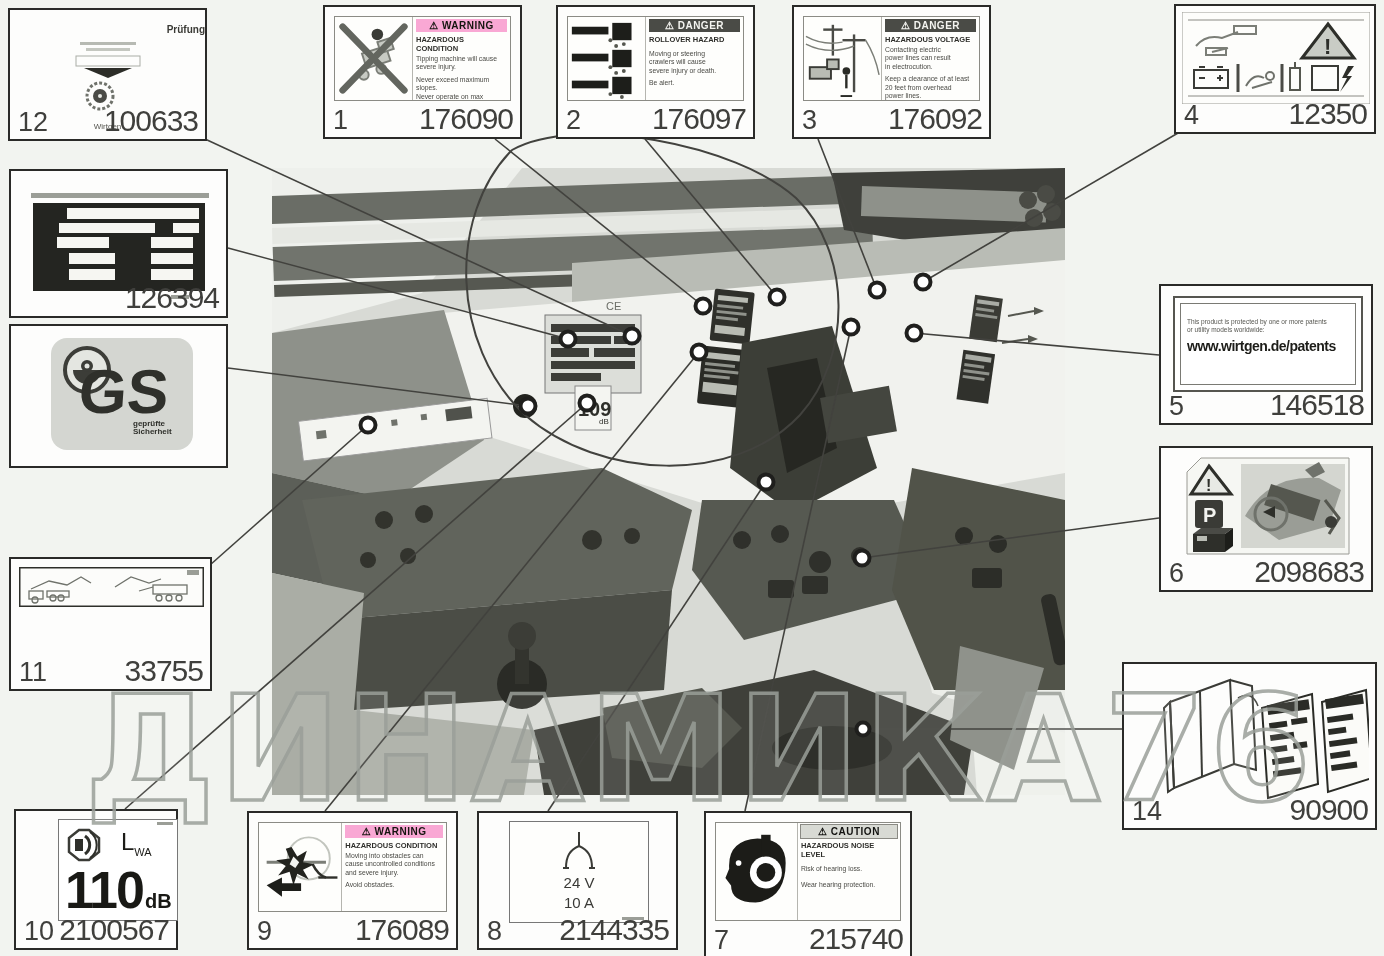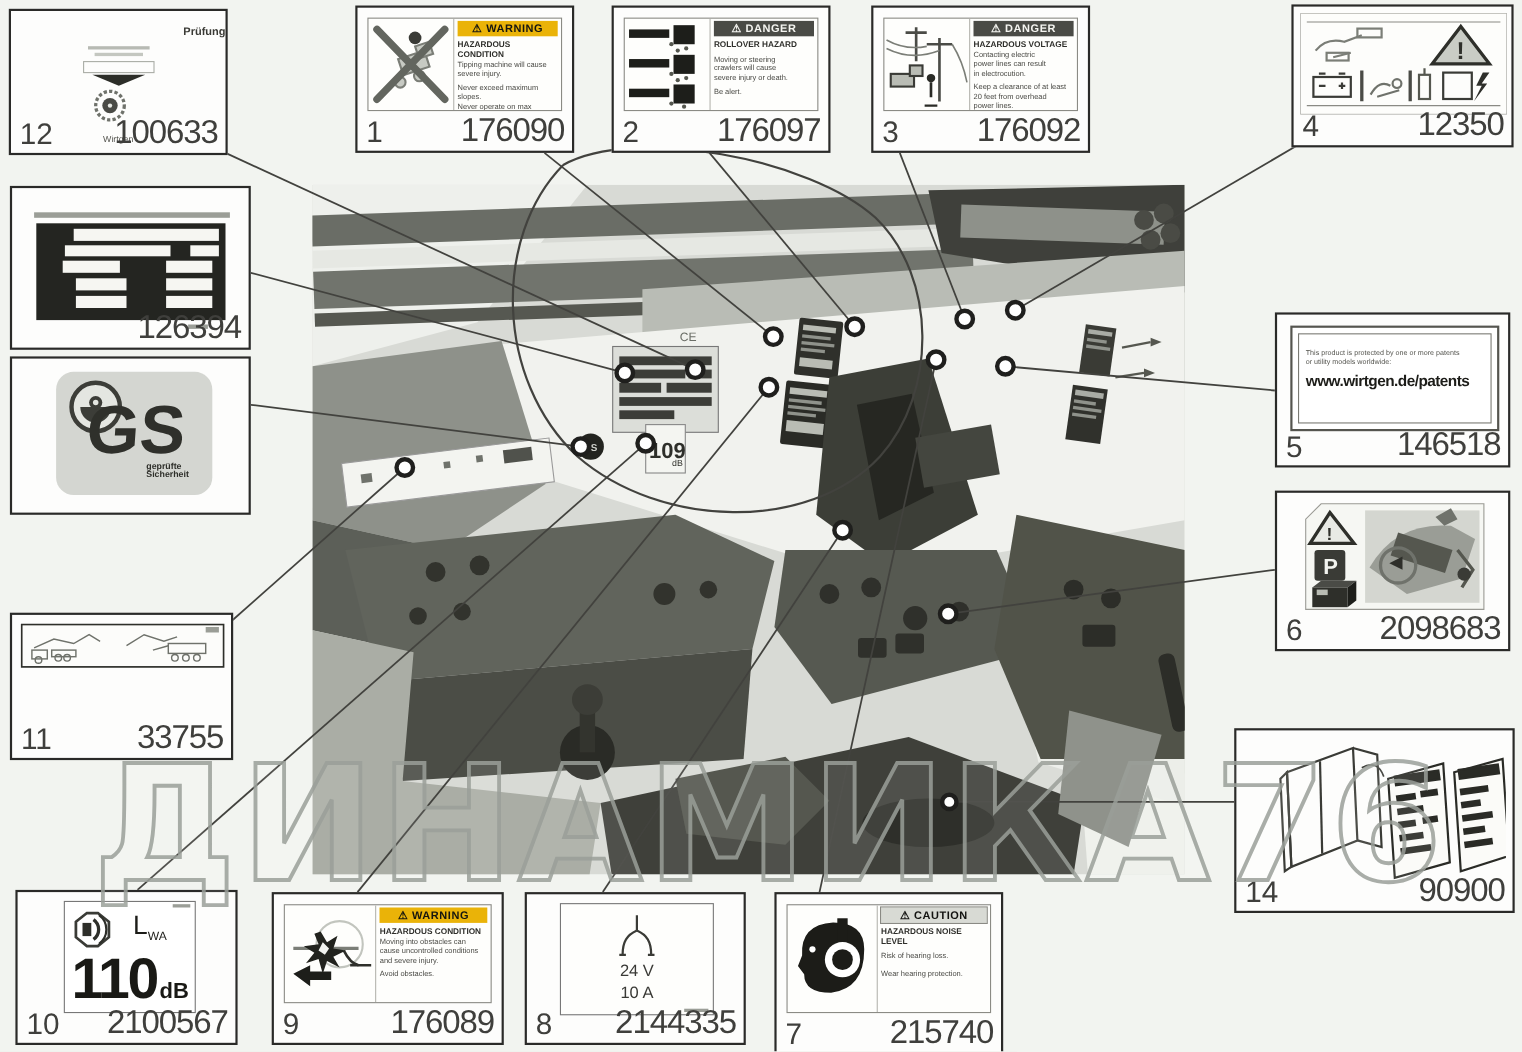--- a/index.html
+++ b/index.html
@@ -11,21 +11,21 @@
   .cbox{position:absolute;background:#fdfdfc;border:2px solid #2a2a28;box-sizing:border-box;}
   .cbox .num{position:absolute;left:8px;bottom:1px;font-size:27px;color:#3f3f3c;}
   .cbox .part{position:absolute;right:7px;bottom:1px;font-size:30px;color:#3f3f3c;letter-spacing:-1px;}
   
   .minilabel{position:absolute;left:9px;top:9px;right:9px;bottom:36px;border:1px solid #8b8b85;
              background:#fefefc;display:flex;overflow:hidden;}
   .ml-picto{width:44%;position:relative;}
   .ml-picto svg{width:100%;height:100%;}
   .ml-text{flex:1;padding:2px 3px;border-left:1px solid #b5b5af;}
   .ml-head{font-weight:bold;font-size:10px;text-align:center;padding:1px 0;letter-spacing:.5px;}
-  .head-warning{background:#eab308;color:#15150f;}
+  .head-warning{background:#f9a8d4;color:#15150f;}
   .head-danger{background:#4a4b46;color:#f4f4f0;}
   .head-caution{background:#d8dad4;color:#121210;outline:1px solid #8a8a84;}
   .ml-sub{font-weight:bold;font-size:7.5px;color:#2e2e2a;margin:3px 0 2px;}
   .ml-line{font-size:6.8px;color:#4a4a45;line-height:1.25;}
   .ml-gap{height:4px;}
   
   .art{position:absolute;pointer-events:none;}
   .plate-black{position:absolute;background:#242521;}
   .slot{position:absolute;background:#f6f6f2;}
   .tinybar{position:absolute;background:#9b9e97;}
@@ -46,21 +46,21 @@
   .pruef-title{position:absolute;top:14px;width:100%;text-align:right;font-size:10px;font-weight:bold;color:#3a3a35;}
   .pruef-brand{position:absolute;bottom:8px;width:100%;text-align:center;font-size:8px;color:#55554f;}
   .wm{font-family:"DejaVu Sans",sans-serif;font-weight:bold;}
   .noiseplate-txt{font-weight:bold;}
 </style>
 </head>
 <body>
 
 <div id="canvas">
 
-  <div class="art" style="left:284px;top:168px;width:793px;height:627px">
+  <div class="art" style="left:272px;top:168px;width:793px;height:627px">
     <svg width="793" height="627" viewBox="0 0 793 627">
       <rect x="0" y="0" width="793" height="627" fill="#d8dad5"></rect>
       <polygon points="0,0 250,0 150,125 0,165" fill="#eef0ec"></polygon>
       <polygon points="700,560 793,535 793,627 705,627" fill="#eff1ec"></polygon>
 
       <g transform="rotate(-2 0 60)">
         <rect x="0" y="28" width="600" height="28" fill="#6a6d66"></rect>
         <rect x="0" y="60" width="600" height="16" fill="#e6e8e3"></rect>
         <rect x="0" y="79" width="600" height="34" fill="#71746d"></rect>
         <rect x="0" y="117" width="600" height="12" fill="#565851"></rect>
@@ -516,21 +516,21 @@
           <rect x="196" y="70" width="26" height="4" transform="rotate(-8 196 70)"></rect>
           <rect x="197" y="82" width="18" height="4" transform="rotate(-8 197 82)"></rect>
           <rect x="198" y="94" width="24" height="4" transform="rotate(-8 198 94)"></rect>
         </g>
       </g>
     </svg>
     <div class="num">14</div>
     <div class="part">90900</div>
   </div>
 
-  <div class="cbox" style="left:14px;top:809px;width:202px;height:141px">
+  <div class="cbox" style="left:14px;top:809px;width:164px;height:141px">
     <div class="noise-sq" style="left:42px;top:8px;width:118px;height:100px">
       <svg class="art" style="left:4px;top:4px" width="46" height="42">
         <path d="M6 14 L16 6 H26 L36 14 V28 L26 36 H16 L6 28 Z" fill="none" stroke="#3a3b36" stroke-width="2.5"></path>
         <rect x="12" y="15" width="8" height="12" fill="#2e2f2a"></rect>
         <path d="M22 12 a11 11 0 0 1 0 18" fill="none" stroke="#2e2f2a" stroke-width="3"></path>
         <path d="M27 8 a16 16 0 0 1 0 26" fill="none" stroke="#2e2f2a" stroke-width="2"></path>
       </svg>
       <div class="lwa" style="left:62px;top:8px"><span>L</span><sub>WA</sub></div>
       <div class="big110" style="left:6px;top:40px">110</div>
       <div class="db" style="left:86px;top:70px">dB</div>

